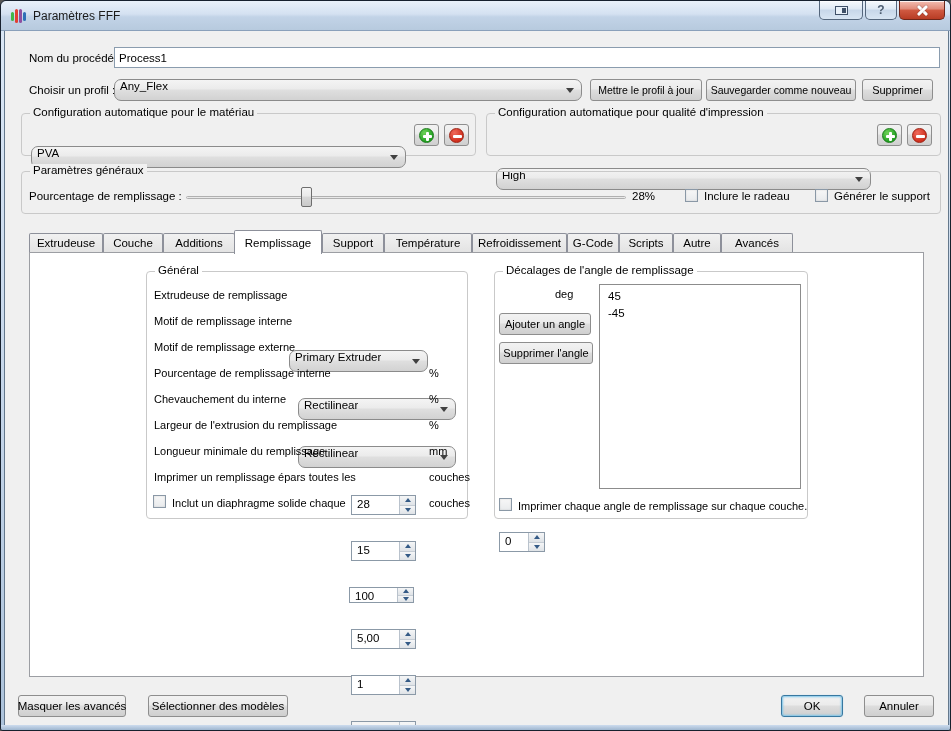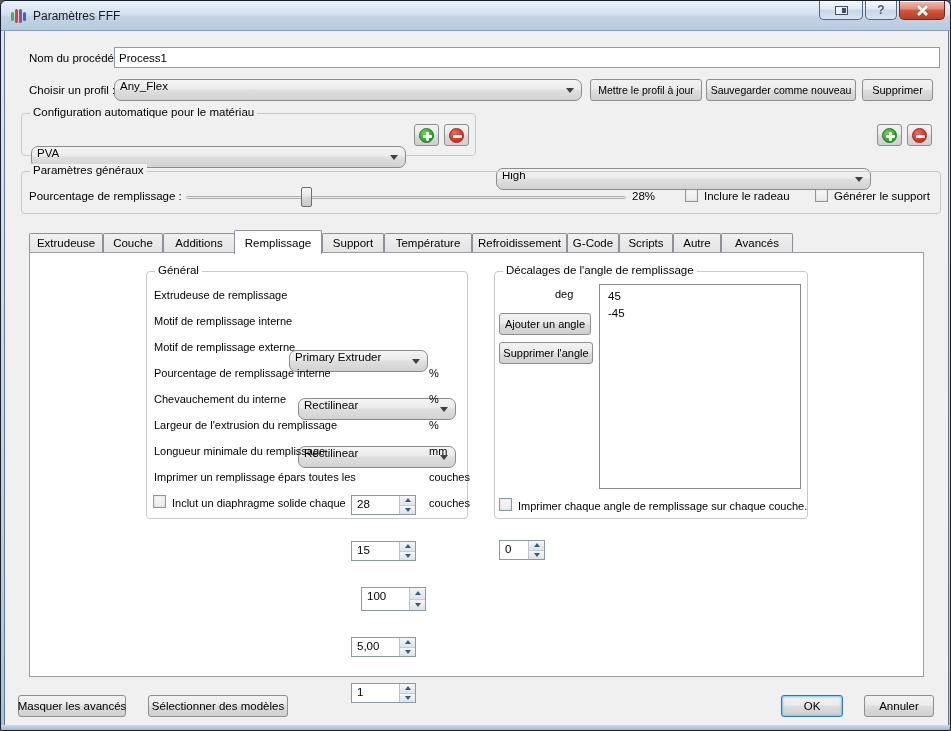--- a/index.html
+++ b/index.html
@@ -166,20 +166,23 @@
     <span class="combo-text">PVA</span>
     <span class="combo-arrow"></span>
   </div>
   <div class="abs btn iconbtn" style="left:413px; top:123px;">
     <span class="circle green"></span>
   </div>
   <div class="abs btn iconbtn" style="left:443px; top:123px;">
     <span class="circle red"></span>
   </div>
 
+  <div class="group" style="left:485px; top:112px; width:455px; height:43px;">
+    <div class="group-title">Configuration automatique pour qualité d'impression</div>
+  </div>
   <div class="abs combo" style="left:495px; top:123px; width:375px; height:22px;">
     <span class="combo-text">High</span>
     <span class="combo-arrow"></span>
   </div>
   <div class="abs btn iconbtn" style="left:876px; top:123px;">
     <span class="circle green"></span>
   </div>
   <div class="abs btn iconbtn" style="left:906px; top:123px;">
     <span class="circle red"></span>
   </div>
@@ -254,21 +257,21 @@
           <span class="arr-up"></span>
         </span>
         <span class="spin-cell">
           <span class="arr-dn"></span>
         </span>
       </span>
   </div>
   <div class="abs form-lbl" style="left:428px; top:392px;">%</div>
 
   <div class="abs form-lbl" style="left:153px; top:418px;">Largeur de l'extrusion du remplissage</div>
-  <div class="abs spin" style="left:360px; top:414px; width:65px; height:24px;padding-left:44px;">
+  <div class="abs spin" style="left:348px; top:414px; width:65px; height:16px;padding-left:44px;">
     <span class="spin-text">100</span>
     <span class="spin-btns">
         <span class="spin-cell up">
           <span class="arr-up"></span>
         </span>
         <span class="spin-cell">
           <span class="arr-dn"></span>
         </span>
       </span>
   </div>

